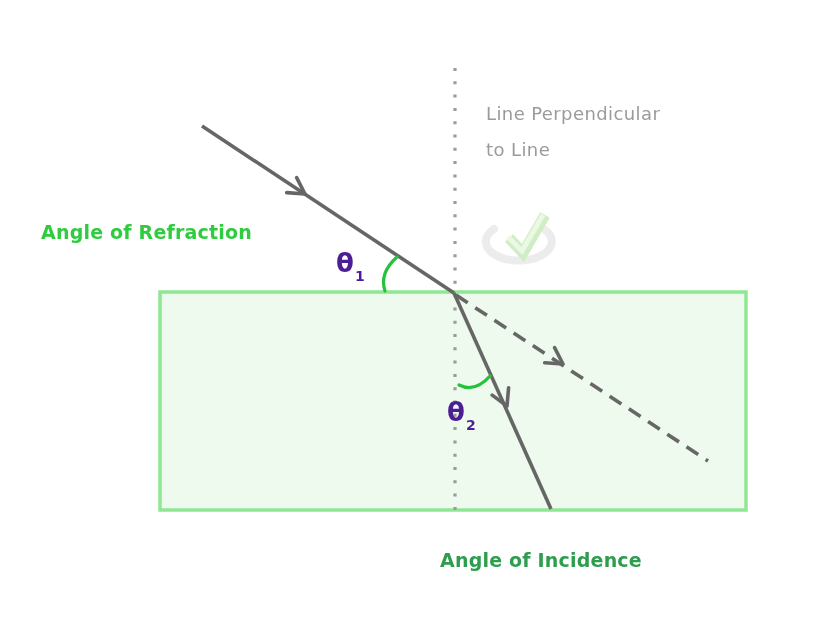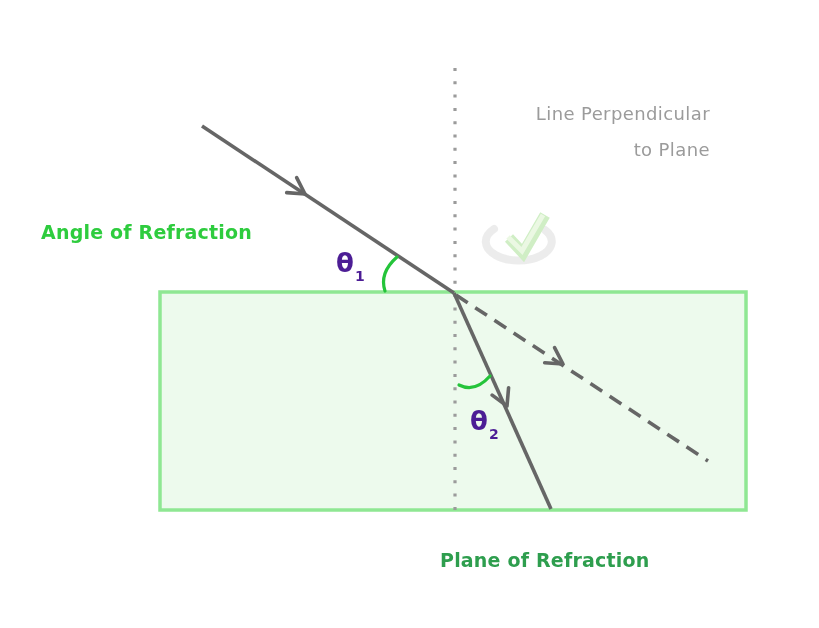--- a/index.html
+++ b/index.html
@@ -21,34 +21,34 @@
     font-size: 19px; font-weight: bold;
     color: #2ECC3E; letter-spacing: 0.2px;
   }
   .label-refraction {
     left: 440px; top: 549px;
     font-size: 19px; font-weight: bold;
     color: #2E9E4E; letter-spacing: 0.2px;
   }
   .label-perpendicular {
     left: 486px; top: 96px; width: 224px;
-    text-align: right;
+    text-align: left;
     font-size: 18px; line-height: 36px;
     color: #9B9B9B; letter-spacing: 0.4px;
     white-space: nowrap;
   }
   .theta-label {
     position: absolute;
     color: #4c1d95;
     font-weight: bold;
     font-size: 26px;
     line-height: 1;
   }
   .theta1 { left: 336px; top: 250px; }
-  .theta2 { left: 470px; top: 399px; margin-top: 9px; }
+  .theta2 { left: 447px; top: 399px; }
   .theta-sub {
     font-size: 14px;
     font-weight: bold;
     vertical-align: -9px;
     margin-left: 1px;
   }
 </style>
 </head>
 <body>
 
@@ -77,26 +77,26 @@
       <path d="M 494 229 A 33 19 0 1 0 545 230" fill="none" stroke-width="8" stroke-linecap="round" stroke="#EBEBEB"></path>
       <path d="M 509 238 L 523 253 L 545 215" fill="none" stroke-width="11" stroke-linejoin="miter" stroke="#CBEDBF"></path>
       <path d="M 508 237 L 522 251 L 543 215" fill="none" stroke="#E9F8E1" stroke-width="5"></path>
     </g>
   </svg>
 
   <div class="text-label label-incidence">Angle of Refraction</div>
 
   <div class="label-perpendicular" style="position:absolute;">
     <div>Line Perpendicular</div>
-    <div>to Plane</div>
+    <div>to Line</div>
   </div>
 
   <div class="theta-label theta1">
     <span>θ</span><span class="theta-sub">1</span>
   </div>
 
   <div class="theta-label theta2">
     <span>θ</span><span class="theta-sub">2</span>
   </div>
 
-  <div class="text-label label-refraction">Plane of Refraction</div>
+  <div class="text-label label-refraction">Angle of Incidence</div>
 
 </div>
 
 </body></html>

